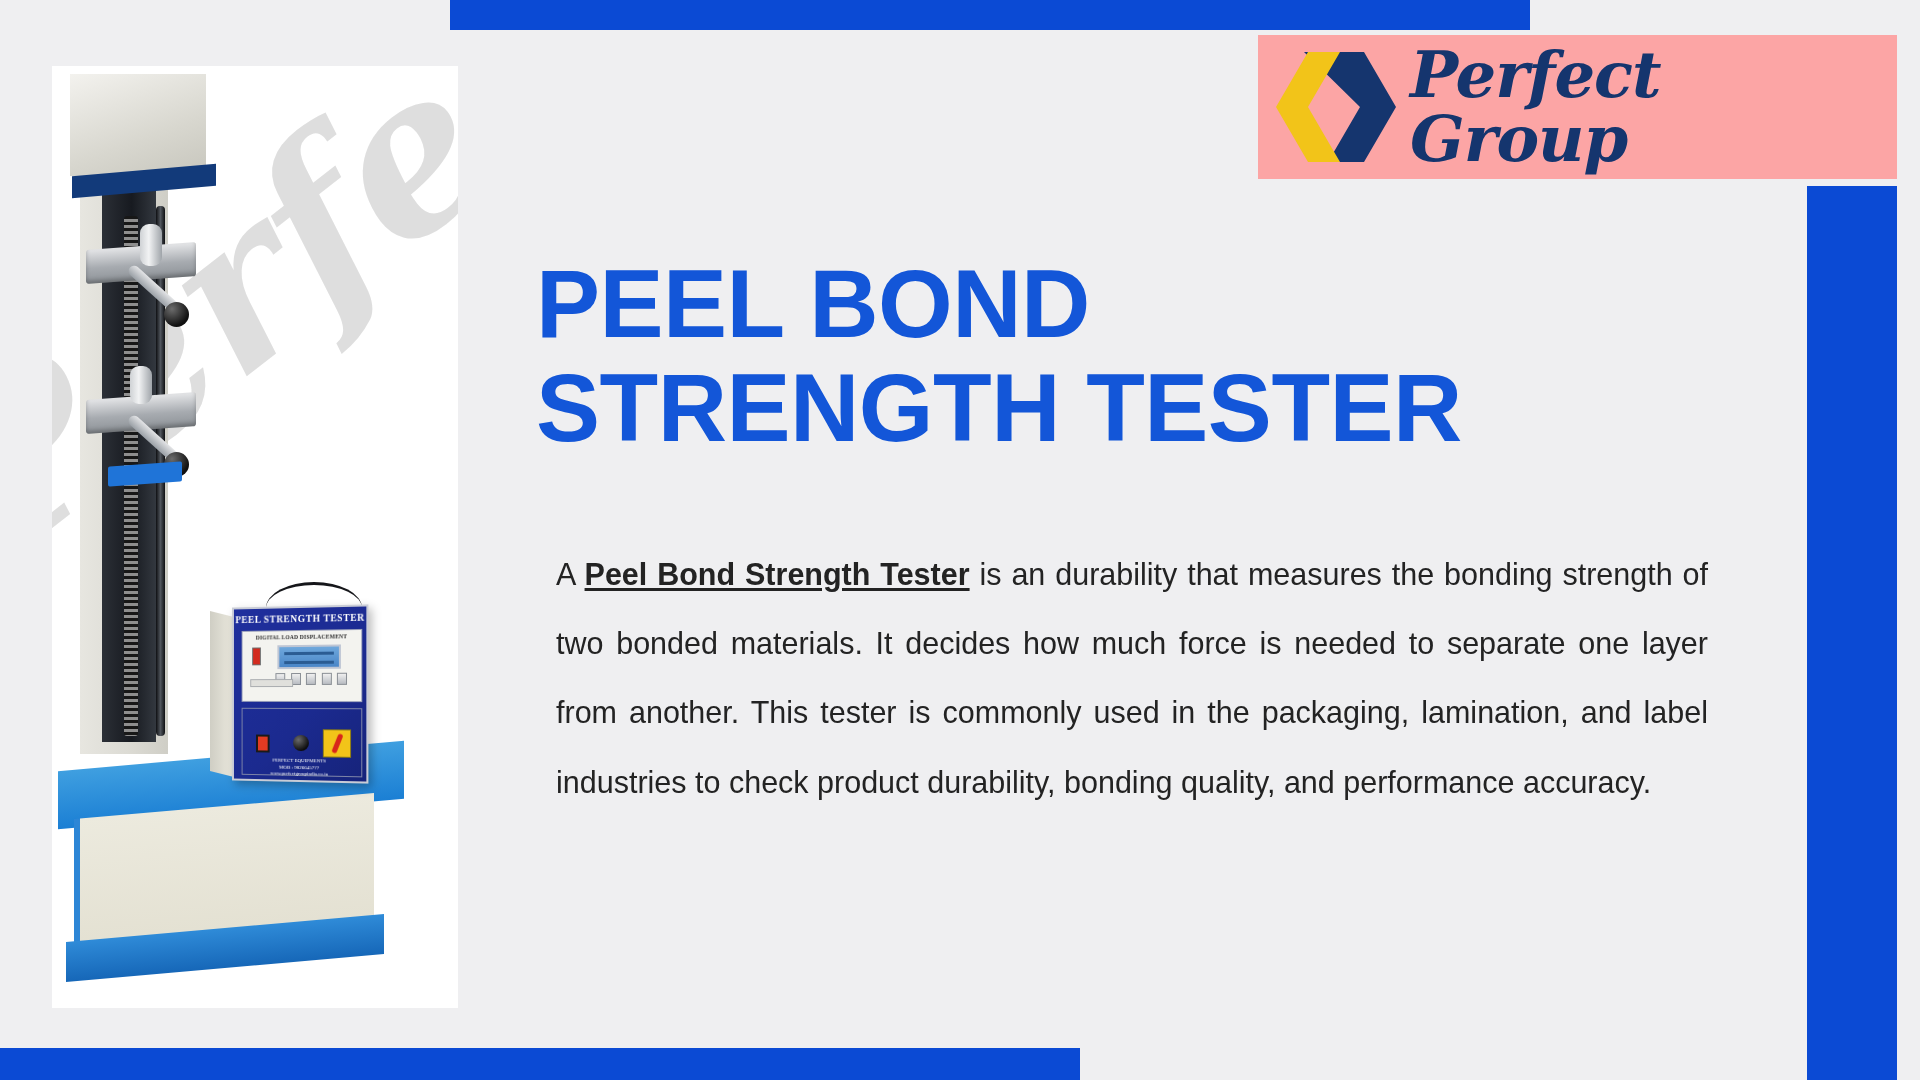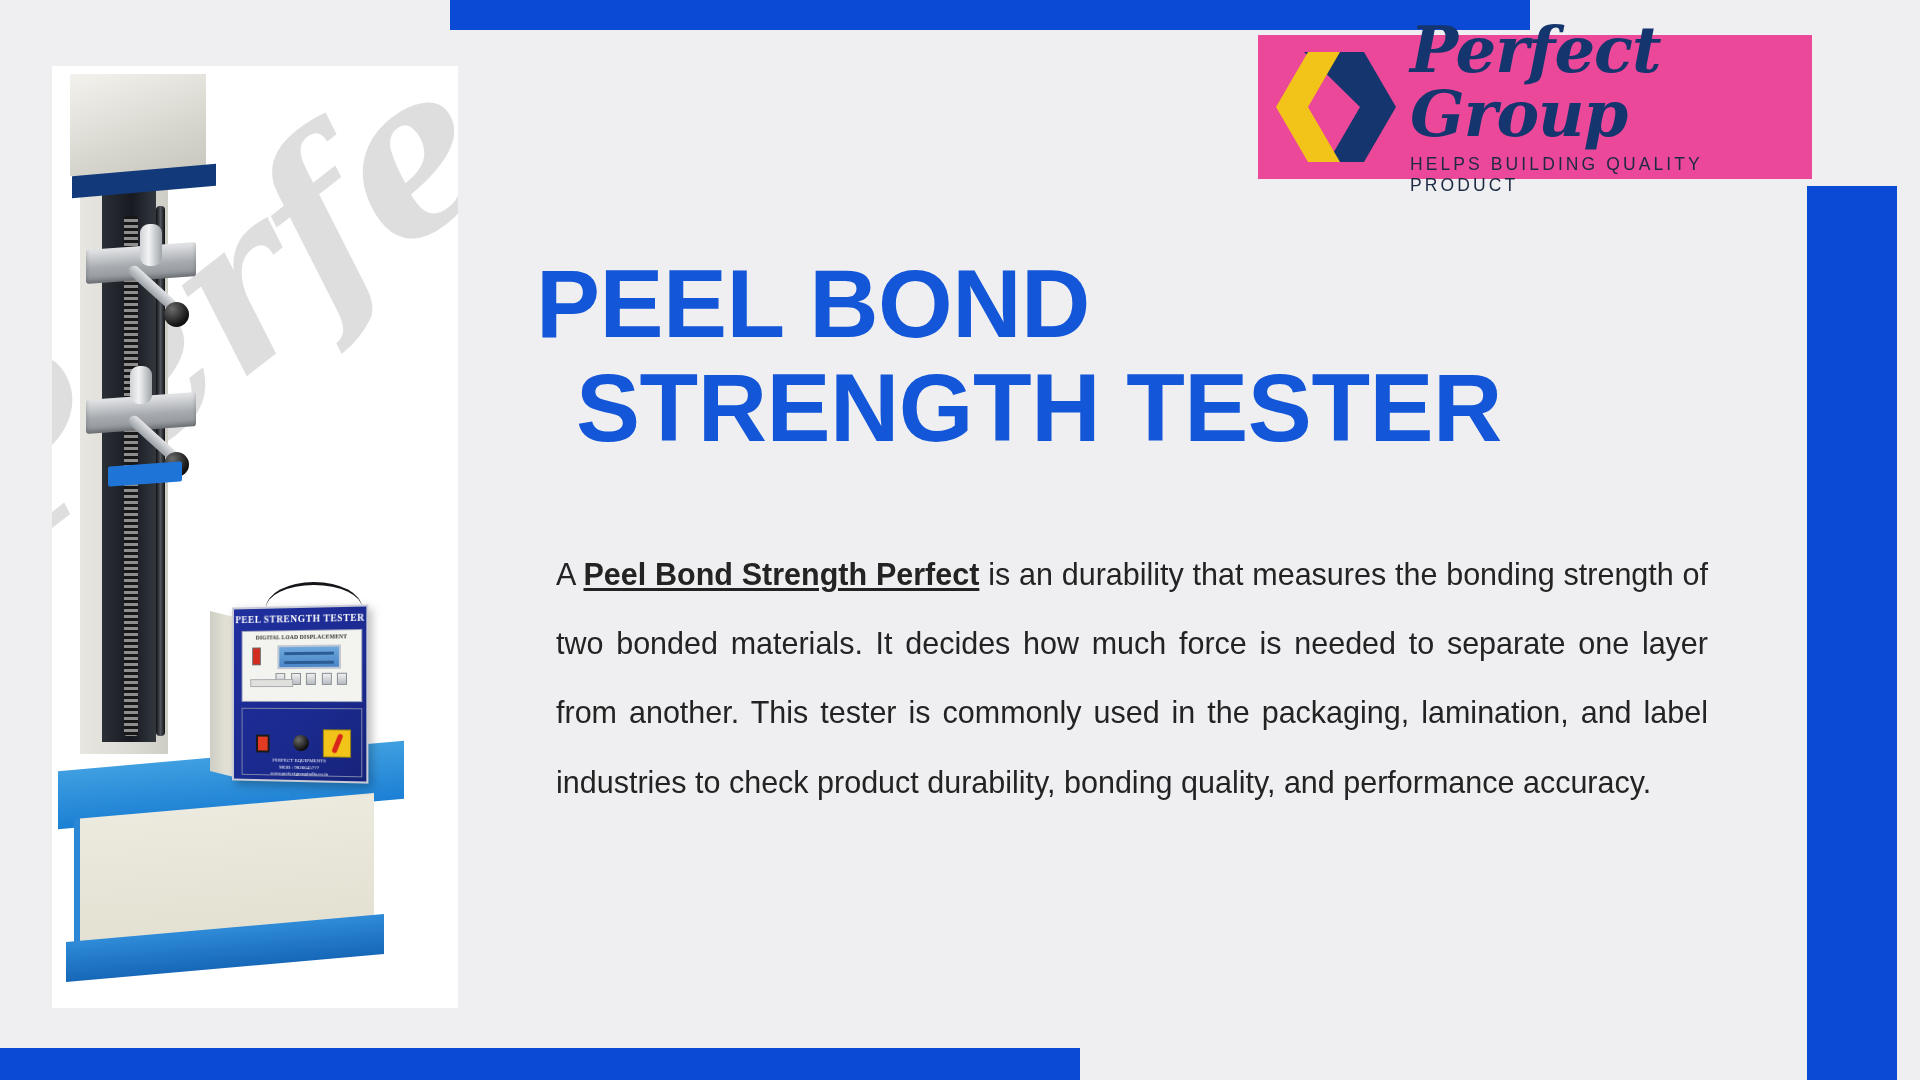--- a/index.html
+++ b/index.html
@@ -108,43 +108,43 @@
   .cabinet  { position: absolute; left: 22px; top: 740px; width: 300px; height: 152px;
               background: linear-gradient(180deg,#eceade,#e2dfd0); transform: skewY(-5deg);
               border-left: 6px solid #2c86d6; }
   .plinth   { position: absolute; left: 14px; top: 862px; width: 318px; height: 40px;
               background: linear-gradient(180deg,#2f8bd8,#1667b8); transform: skewY(-5deg); }
   .cable { position: absolute; left: 214px; top: 516px; width: 96px; height: 26px;
            border-top: 3px solid #15161a; border-radius: 50% / 100% 100% 0 0; }
 
   
   .logo-box {
-    position: absolute; left: 1258px; top: 35px; width: 554px; height: 144px;
-    background: #ec4899; display: flex; align-items: center; padding-left: 10px;
+    position: absolute; left: 1258px; top: 35px; width: 639px; height: 144px;
+    background: #fca5a5; display: flex; align-items: center; padding-left: 10px;
   }
   .logo-mark { width: 132px; height: 126px; flex: 0 0 auto; }
   .logo-text { margin-left: 10px; display: flex; flex-direction: column; justify-content: center; }
   .logo-name {
     font-family: "DejaVu Serif", serif; font-style: italic; font-weight: 700;
     font-size: 64px; color: #15356e; line-height: 1; letter-spacing: -1px;
   }
   .logo-tag {
     margin-top: 8px; font-family: "Liberation Sans", sans-serif; font-size: 17.5px;
     letter-spacing: 3.1px; color: #1d2a44; font-weight: 400;
   }
 
   
   .headline {
     position: absolute; left: 536px; top: 212px; width: 1200px;
     font-family: "Liberation Sans Narrow", "Liberation Sans", sans-serif;
     font-weight: 700; font-size: 96px; line-height: 1.08; color: #1356D8;
     letter-spacing: -0.5px;
   }
   .headline .l1 { display: block; margin-top: 40px; }
-  .headline .l2 { display: block; margin-left: 40px; }
+  .headline .l2 { display: block; }
 
   
   .paragraph {
     position: absolute; left: 556px; top: 540px; width: 1152px;
     font-family: "Liberation Sans Narrow", "Liberation Sans", sans-serif;
     font-size: 30.5px; line-height: 2.27; color: #232323; text-align: justify;
   }
   .paragraph b { font-weight: 700; text-decoration: underline; text-underline-offset: 3px; }
 </style>
 </head>
@@ -226,24 +226,23 @@
     </div>
   </div>
 
   <div class="logo-box">
     <svg class="logo-mark" viewBox="0 0 132 126">
       <polygon points="36,8 96,8 128,63 96,118 60,118 92,63" fill="#15356E"></polygon>
       <polygon points="8,63 40,8 72,8 40,63 72,118 40,118" fill="#F2C419"></polygon>
     </svg>
     <div class="logo-text">
       <div class="logo-name">Perfect Group</div>
-      <div class="logo-tag">HELPS BUILDING QUALITY PRODUCT</div>
     </div>
   </div>
 
   <h1 class="headline">
     <span class="l1">PEEL BOND</span>
     <span class="l2">STRENGTH TESTER</span>
   </h1>
 
-  <p class="paragraph"><span>A </span><b>Peel Bond Strength Perfect</b><span> is an durability that measures the bonding strength of two bonded materials. It decides how much force is needed to separate one layer from another. This tester is commonly used in the packaging, lamination, and label industries to check product durability, bonding quality, and performance accuracy.</span></p>
+  <p class="paragraph"><span>A </span><b>Peel Bond Strength Tester</b><span> is an durability that measures the bonding strength of two bonded materials. It decides how much force is needed to separate one layer from another. This tester is commonly used in the packaging, lamination, and label industries to check product durability, bonding quality, and performance accuracy.</span></p>
 
 </div>
 
 </body></html>

